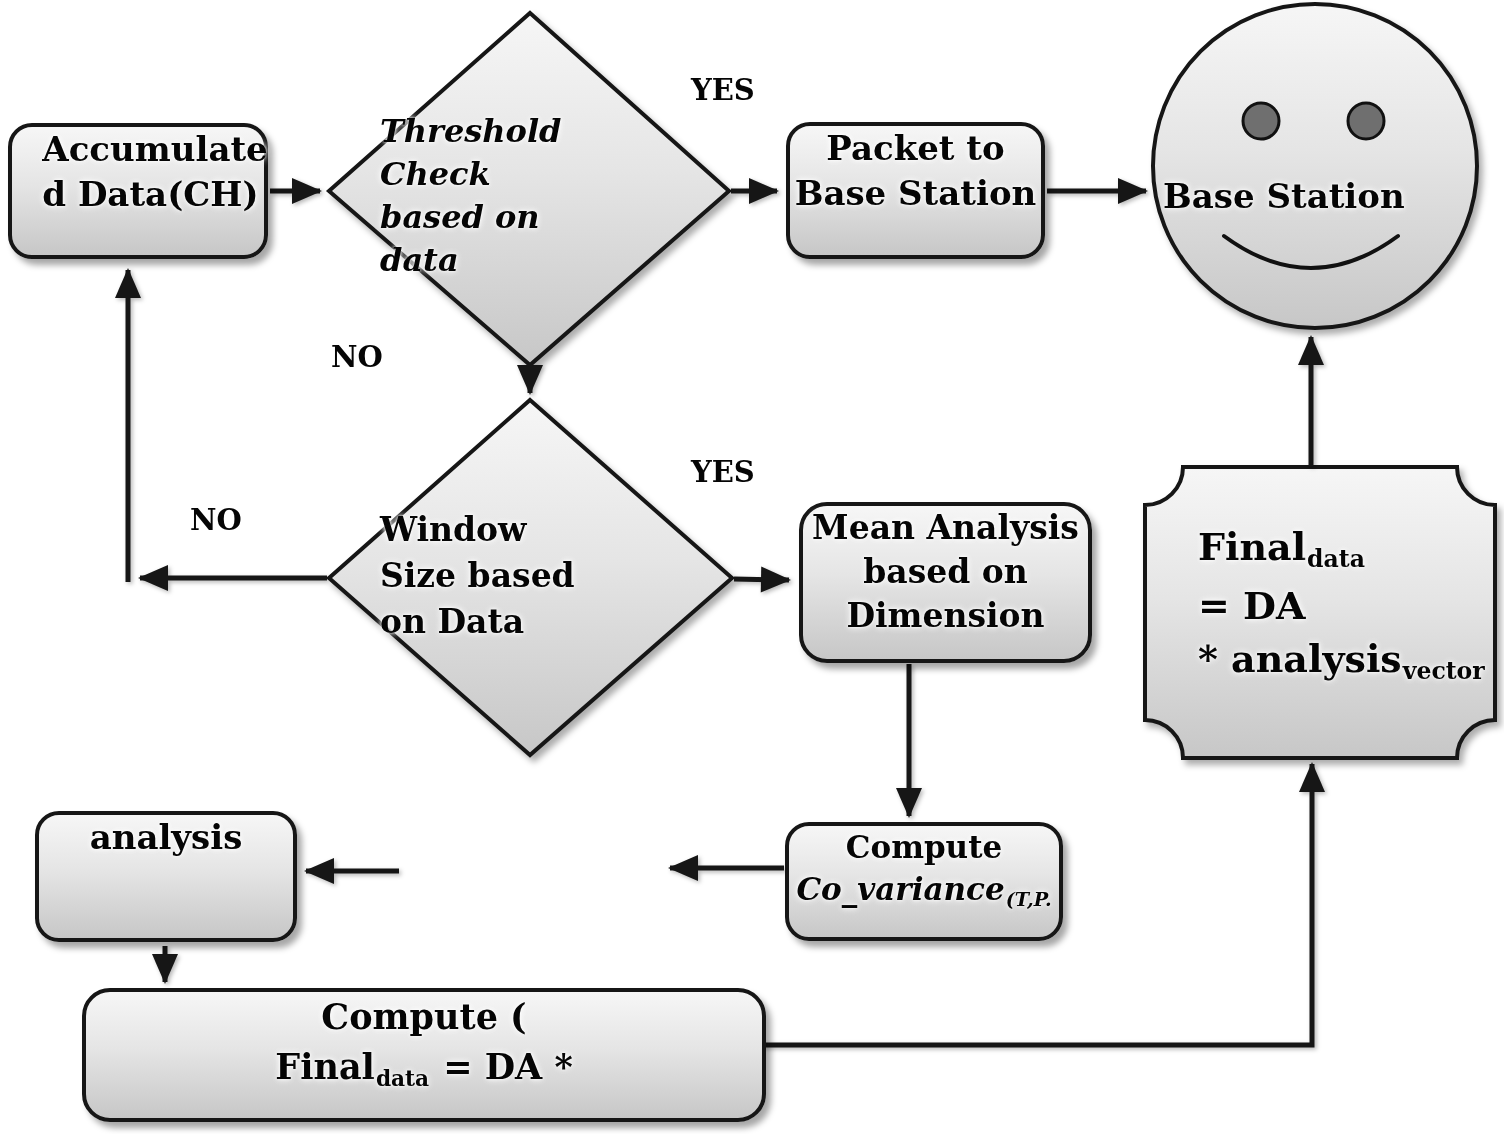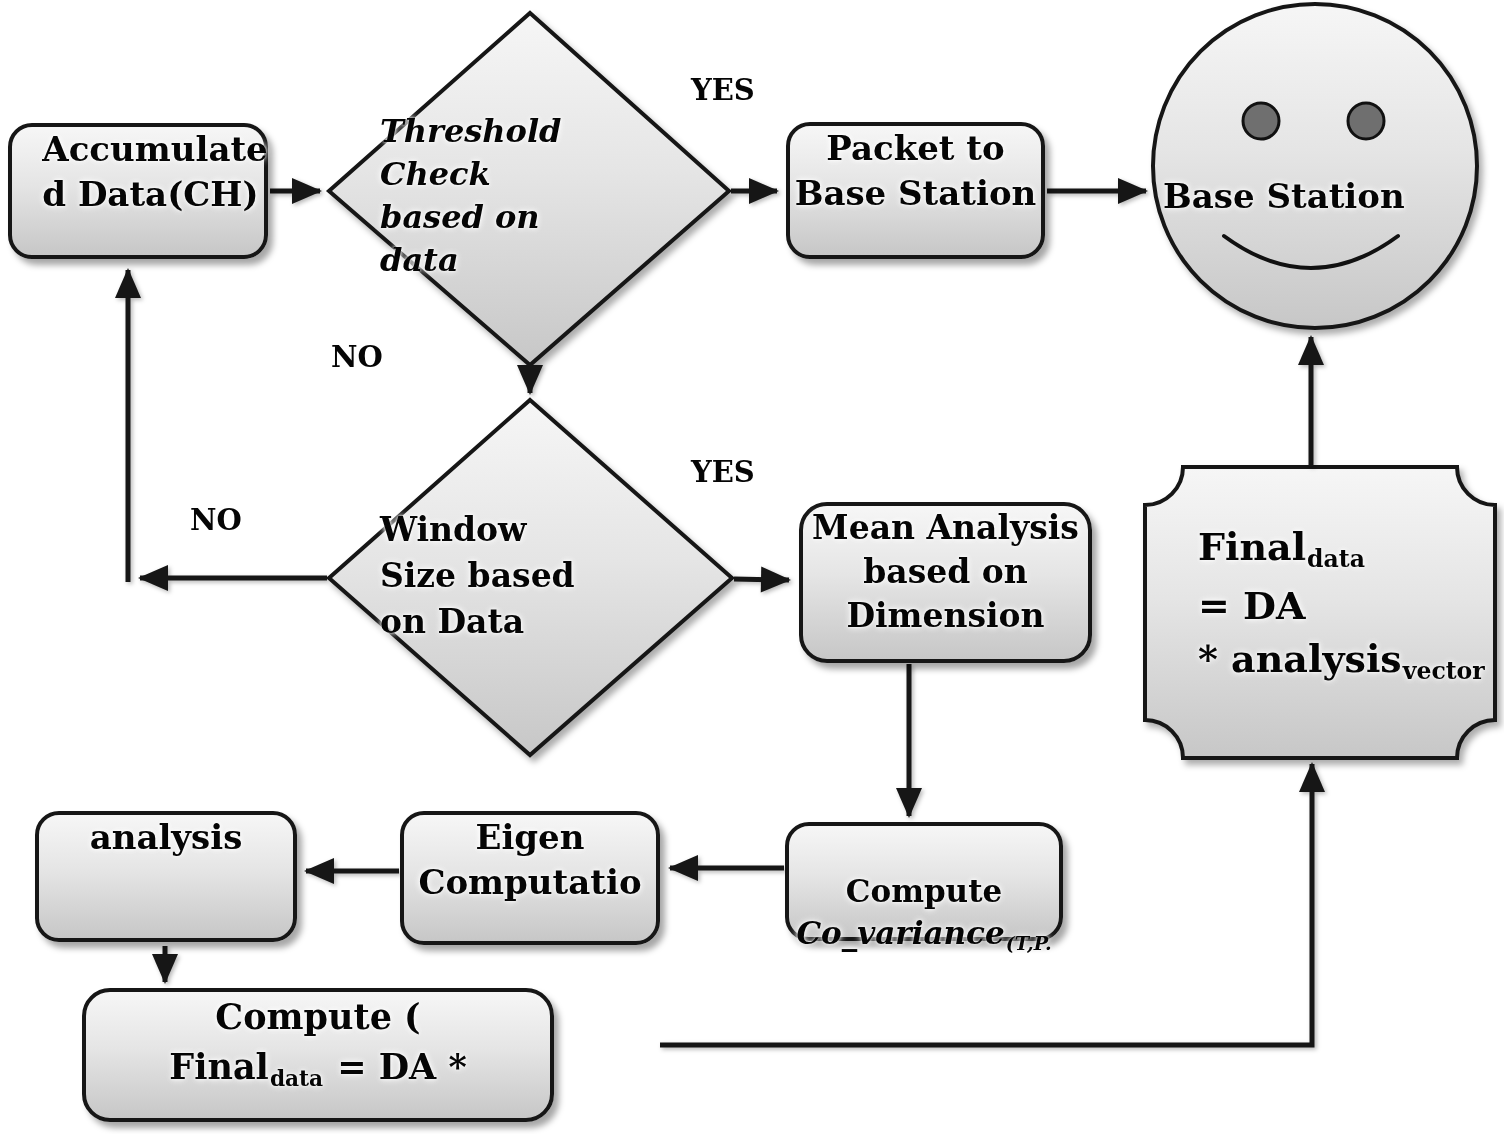--- a/index.html
+++ b/index.html
@@ -20,21 +20,21 @@
   .lines.left{text-align:left;}
   .free-label{position:absolute;z-index:3;}
   .free-label.left{text-align:left;}
   .halo, .lines, .free-label{text-shadow:0 0 3px rgba(255,255,255,0.95),0 0 6px rgba(255,255,255,0.8),0 0 8px rgba(255,255,255,0.6);}
   sub{font-size:0.62em;vertical-align:baseline;position:relative;top:0.3em;margin-left:1px;font-weight:700;}
   .it{font-style:italic;}
   .rest{margin-left:0.4em;}
   .f34{font-size:34px;line-height:45px;}
   .f33{font-size:33px;line-height:44px;}
   .f32{font-size:32px;line-height:43px;font-style:italic;}
-  .f31{font-size:31px;line-height:42px;margin-top:44px;}
+  .f31{font-size:31px;line-height:42px;}
   .edge-label{font-size:29px;width:90px;z-index:3;}
 </style>
 </head>
 <body>
 
 <div class="stage">
 
   <svg width="1504" height="1134" viewBox="0 0 1504 1134">
     <defs>
       <linearGradient id="gradBox" x1="0" y1="0" x2="0" y2="1">
@@ -97,34 +97,28 @@
 
   <div class="box" style="left:785px;top:822px;width:278px;height:119px;">
     <div class="lines f31">
       <div>Compute</div>
       <div>
         <span class="it">Co_variance</span><sub class="it">(T,P.</sub>
       </div>
     </div>
   </div>
 
-  <div class="box" style="left:400px;top:811px;width:260px;height:134px;">
-    <div class="lines f34">
-      <div>Eigen</div>
-      <div>Computatio</div>
-    </div>
-  </div>
 
   <div class="box" style="left:35px;top:811px;width:262px;height:131px;">
     <div class="lines f34">
       <div>analysis</div>
     </div>
   </div>
 
-  <div class="box" style="left:82px;top:988px;width:472px;height:134px;border-radius:28px;">
+  <div class="box" style="left:82px;top:988px;width:684px;height:134px;border-radius:28px;">
     <div class="lines" style="font-size:35px;line-height:50px;">
       <div>Compute (</div>
       <div>
         <span>Final</span><sub>data</sub><span class="rest">= DA *</span>
       </div>
     </div>
   </div>
 
   <div class="free-label f32" style="left:380px;top:110px;width:300px;">
     <div>Threshold</div>

